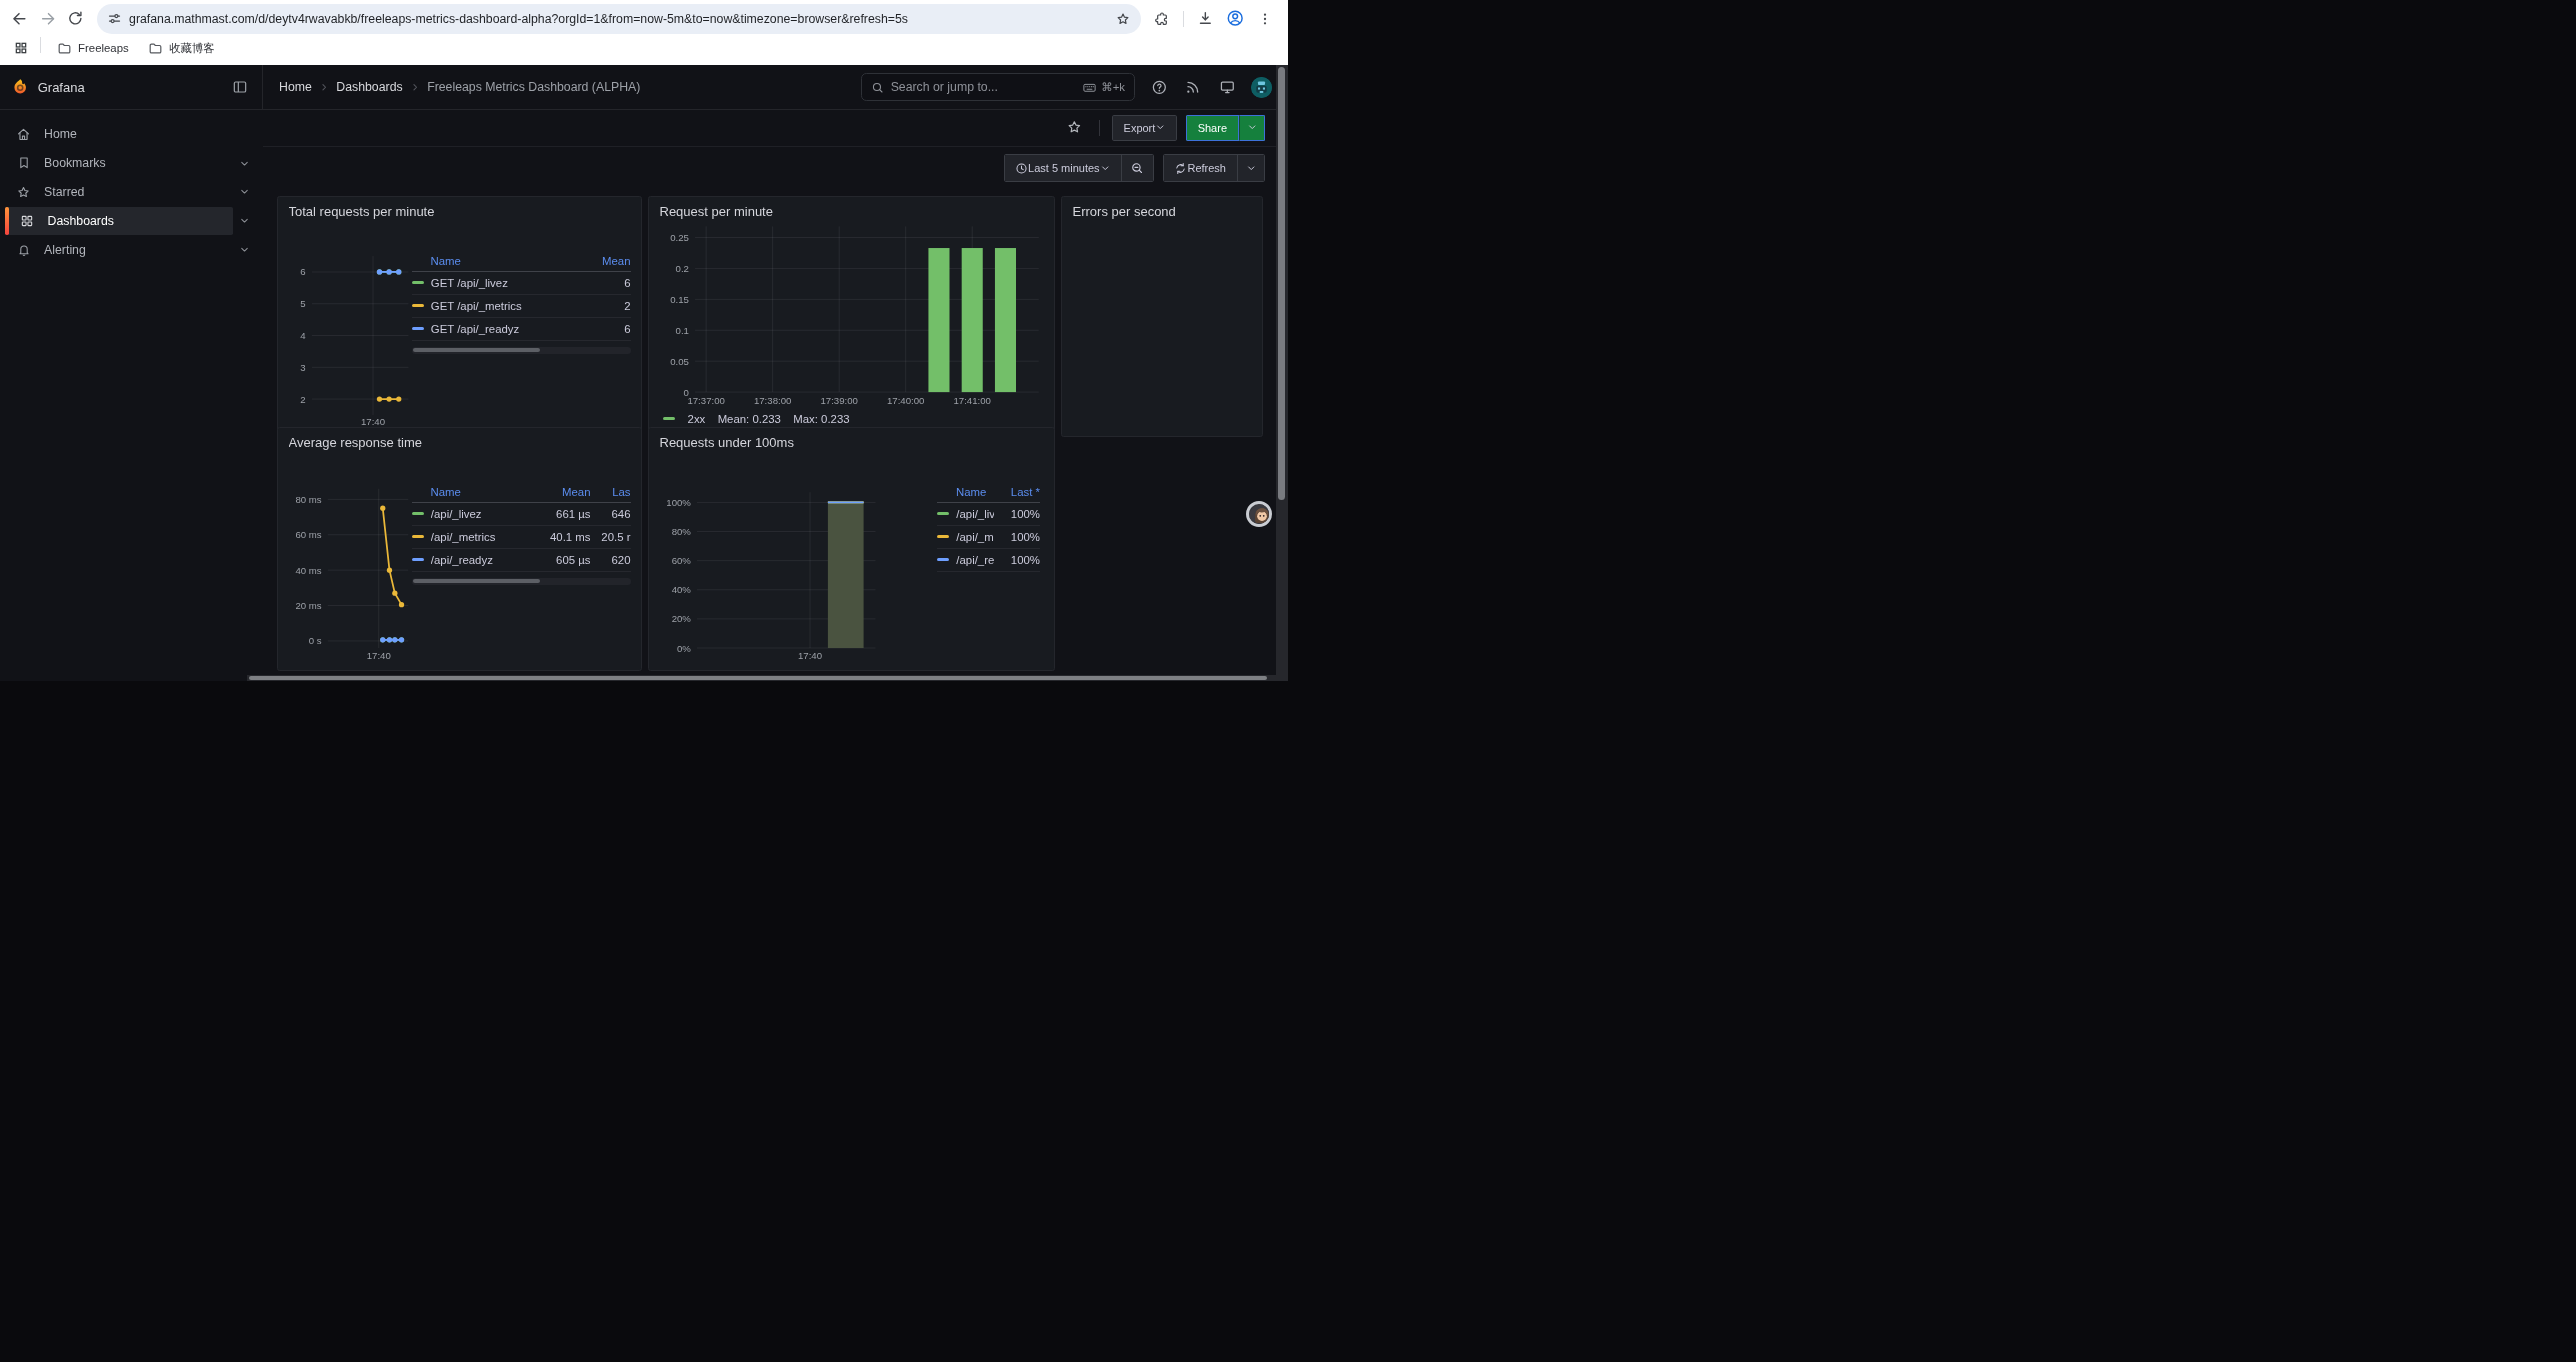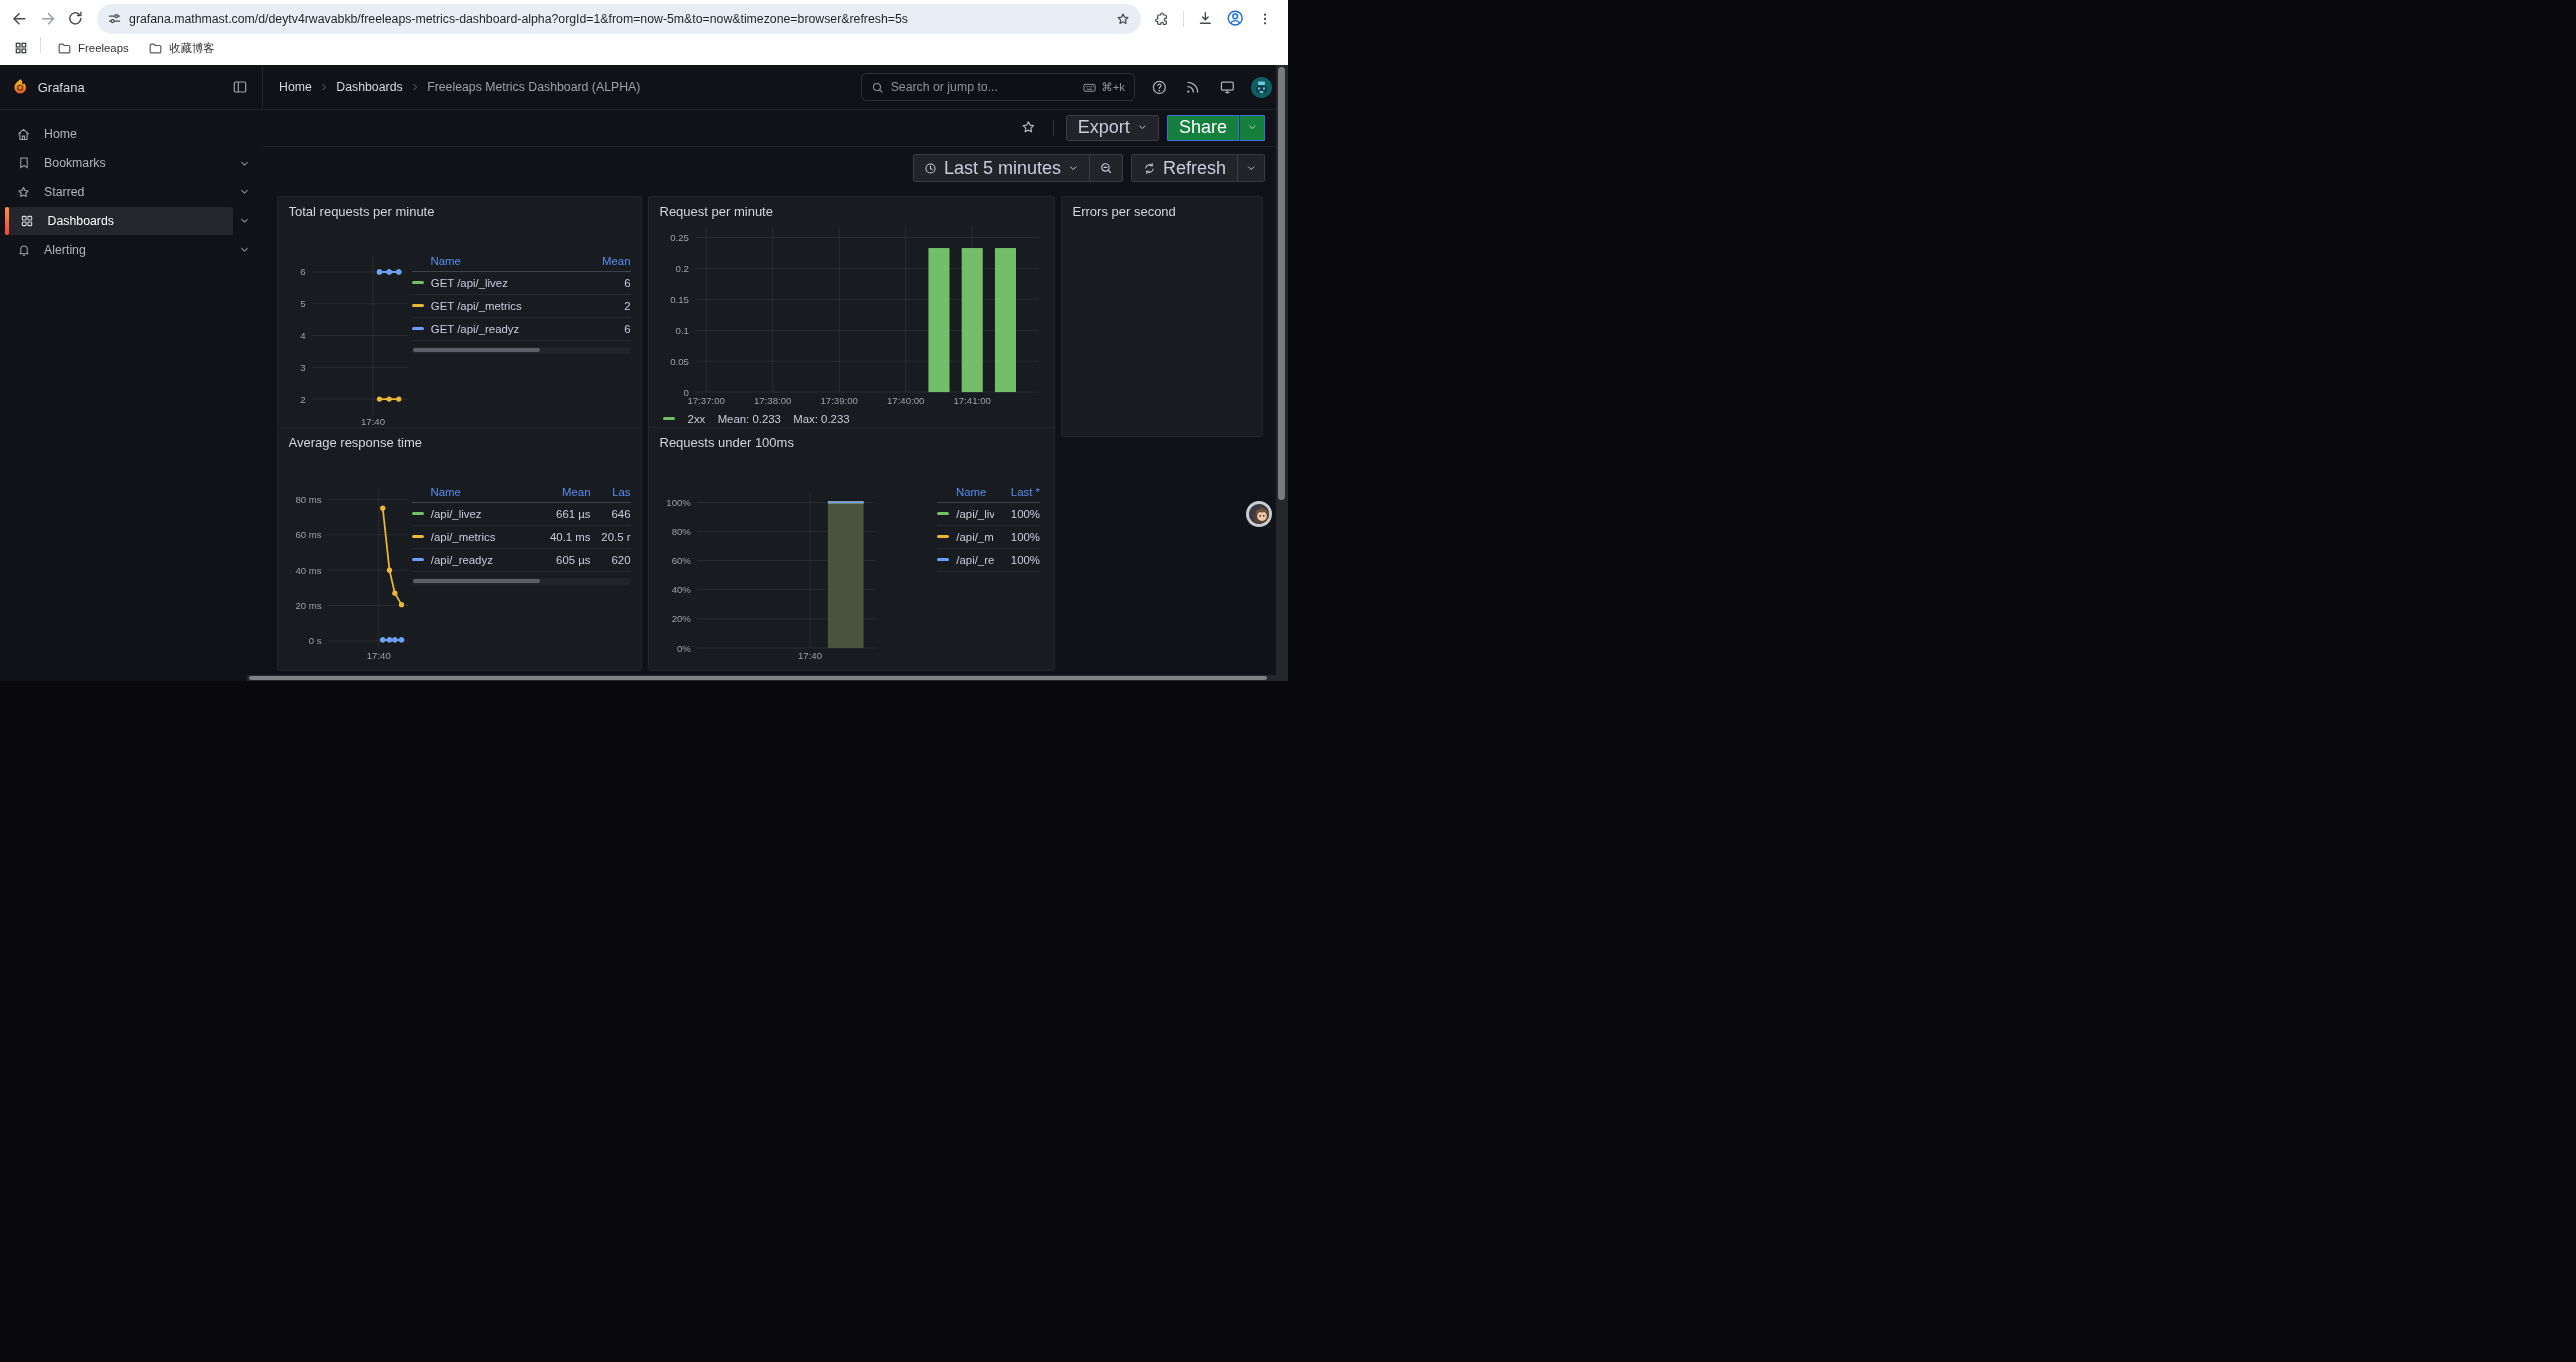--- a/index.html
+++ b/index.html
@@ -57,22 +57,22 @@
          background:linear-gradient(180deg,#ff943b,#f5433e);}
   .srow.selected .sitem{padding-left:14px;}
   .s-chev{width:23px;height:23px;background:none;border:none;color:#8e9198;display:flex;align-items:center;justify-content:center;}
 
   
   .content{position:absolute;top:44px;left:263px;right:0;bottom:0;}
   .actions-row{height:37px;display:flex;align-items:center;justify-content:flex-end;gap:8.8px;
                padding-right:23px;border-bottom:0.9px solid rgba(204,204,220,.08);}
   .icon-btn{background:none;border:none;color:#b4b7bd;display:flex;padding:3.5px;}
   .vdiv{width:0.9px;height:16px;background:rgba(204,204,220,.18);margin:0 3.5px;}
-  .gbtn{height:26px;display:inline-flex;align-items:center;gap:7px;padding:0 10.5px;background:#22242a;
-        border:0.9px solid #3a3d44;border-radius:1.8px;color:#ccccdc;font-size:18px;font-weight:500;text-align:right;}
+  .gbtn{height:26px;display:inline-flex;align-items:center;padding:0 10.5px;background:#22242a;
+        border:0.9px solid #3a3d44;border-radius:1.8px;color:#ccccdc;font-size:11px;font-weight:500;text-align:right;}
   .gbtn .bic{display:flex;color:#ccccdc;}
   .split{display:inline-flex;border-radius:1.8px;overflow:hidden;}
   .split .gbtn{border-radius:0;}
   .split .seg{border-left:none;}
   .btn-primary{background:#15803d;border:0.9px solid #3d71d9;color:#fff;}
   .btn-primary.seg{border-left:0.9px solid rgba(17,18,23,.45);}
   .time-row{height:42px;display:flex;align-items:center;justify-content:flex-end;gap:8.8px;padding-right:23px;}
 
   .dash{position:relative;}
   .panel{position:absolute;background:#181b20;border:0.9px solid #24262c;border-radius:2.6px;

